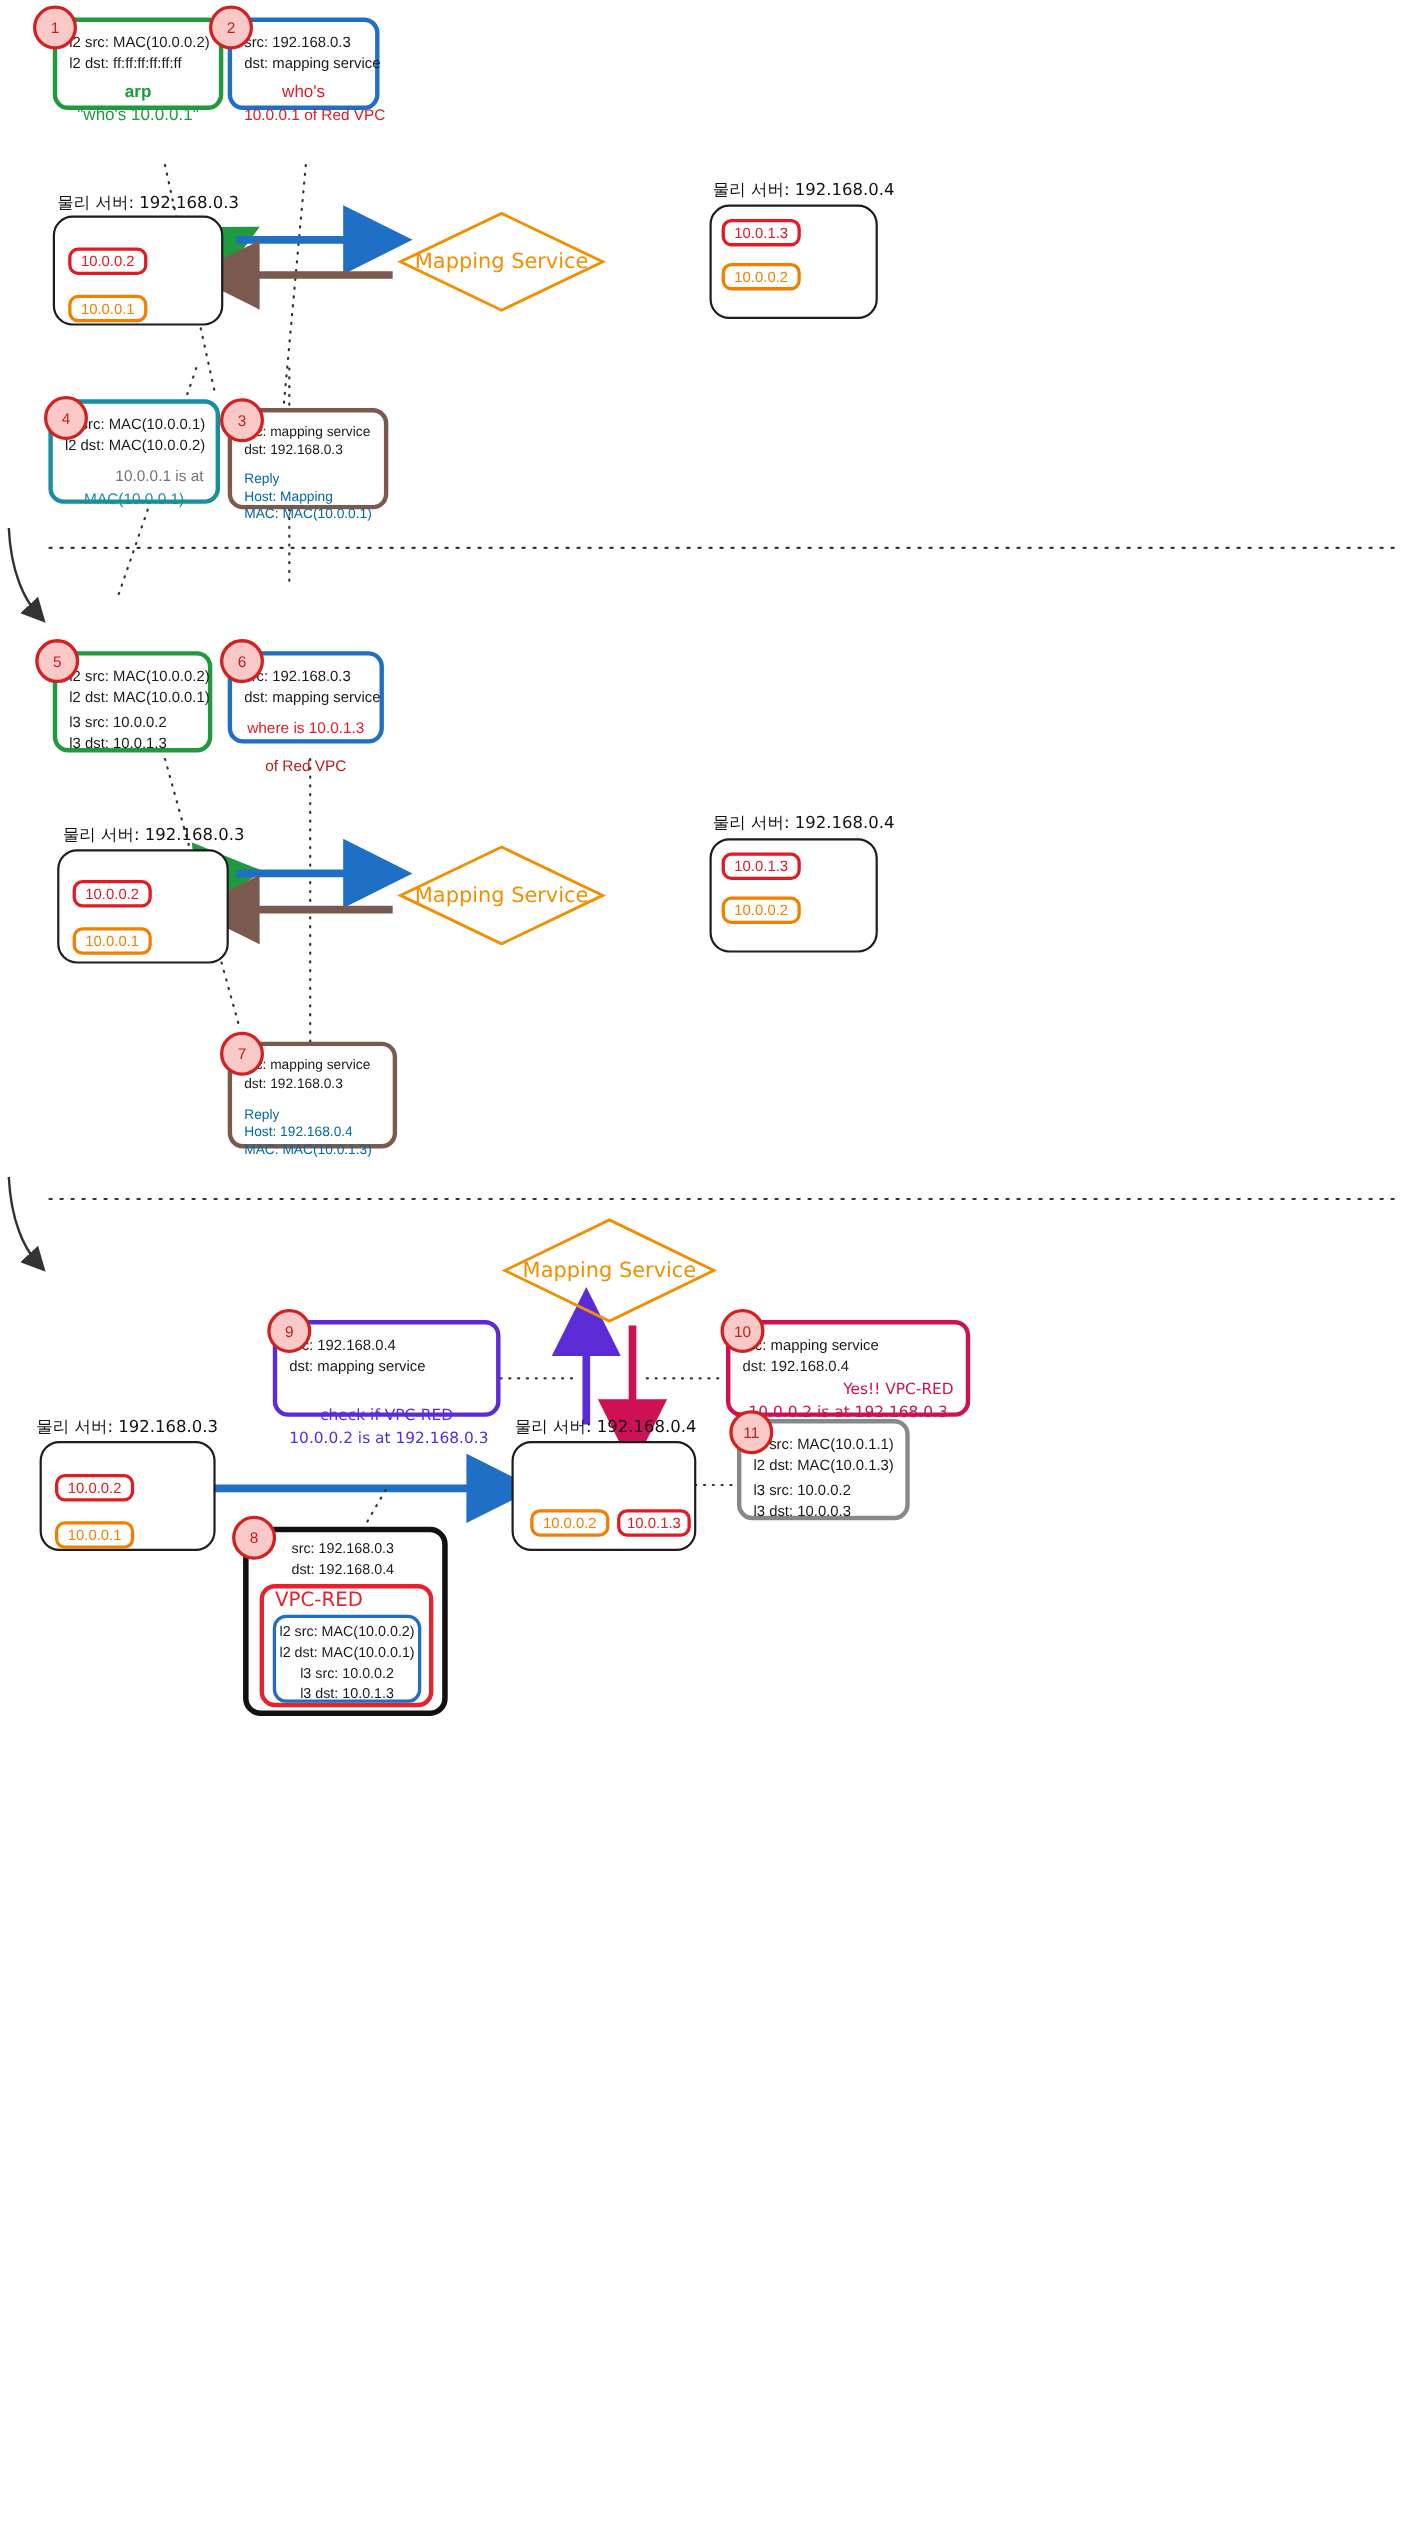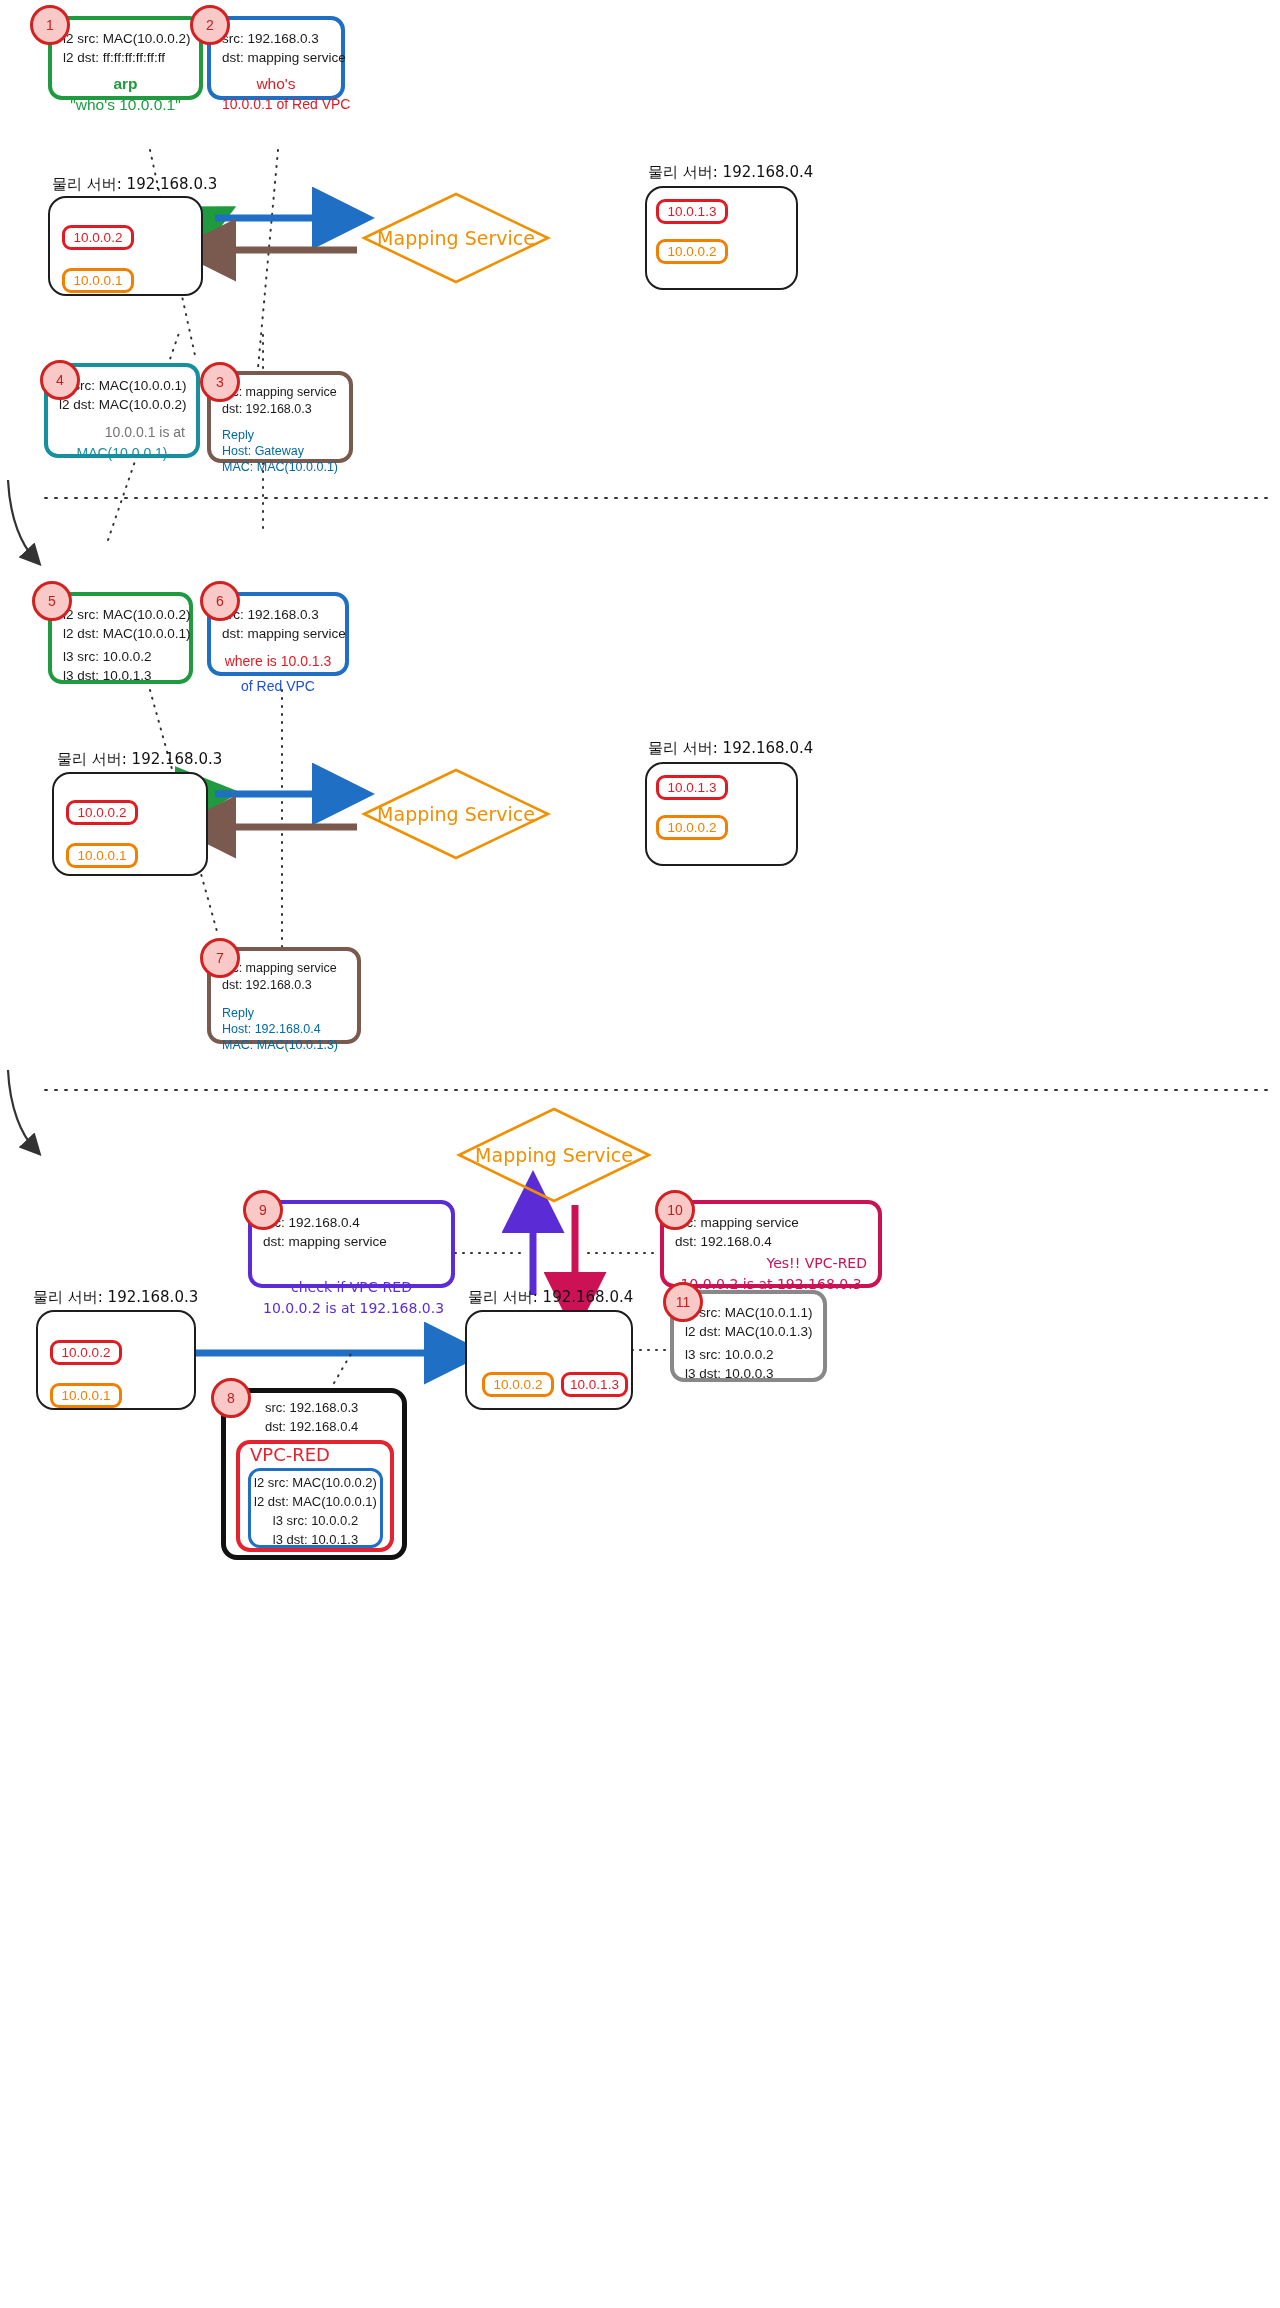--- a/index.html
+++ b/index.html
@@ -161,38 +161,38 @@
     <div class="hdr">l2 dst: MAC(10.0.0.2)</div>
     <div class="emph" style="color:#737373;text-align:right;margin-top:8px;font-size:14px;">10.0.0.1 is at</div>
     <div class="emph" style="color:#168f9e;text-align:center;margin-top:0;font-size:14px;">MAC(10.0.0.1)</div>
   </div>
   <div class="bubble" style="left:40px;top:360px;">4</div>
 
   <div class="note" style="left:207px;top:371px;width:146px;height:92px;border-color:#7a5a4f;">
     <div class="hdr" style="font-size:12.5px;line-height:17px;">src: mapping service</div>
     <div class="hdr" style="font-size:12.5px;line-height:17px;">dst: 192.168.0.3</div>
     <div class="plain" style="margin-top:9px;font-size:12.5px;line-height:16px;">Reply</div>
-    <div class="plain" style="margin-top:0;font-size:12.5px;line-height:16px;">Host: Gateway</div>
+    <div class="plain" style="margin-top:0;font-size:12.5px;line-height:16px;">Host: Mapping</div>
     <div class="plain" style="margin-top:0;font-size:12.5px;line-height:16px;">MAC: MAC(10.0.0.1)</div>
   </div>
   <div class="bubble" style="left:200px;top:362px;">3</div>
 
   <div class="note" style="left:48px;top:592px;width:145px;height:92px;border-color:#1f9a3f;">
     <div class="hdr">l2 src: MAC(10.0.0.2)</div>
     <div class="hdr">l2 dst: MAC(10.0.0.1)</div>
     <div class="hdr" style="margin-top:4px;">l3 src: 10.0.0.2</div>
     <div class="hdr">l3 dst: 10.0.1.3</div>
   </div>
   <div class="bubble" style="left:32px;top:581px;">5</div>
 
   <div class="note" style="left:207px;top:592px;width:142px;height:84px;border-color:#1f6fc4;">
     <div class="hdr">src: 192.168.0.3</div>
     <div class="hdr">dst: mapping service</div>
     <div class="emph" style="color:#e01b24;text-align:center;margin-top:8px;font-size:14px;">where is 10.0.1.3</div>
-    <div class="emph" style="color:#1d4ed8;text-align:center;margin-top:4px;font-size:14px;">of Red VPC</div>
+    <div class="emph" style="color:#b91c1c;text-align:center;margin-top:14px;font-size:14px;">of Red VPC</div>
   </div>
   <div class="bubble" style="left:200px;top:581px;">6</div>
 
   <div class="srvlabel" style="left:57px;top:750px;">물리 서버: 192.168.0.3</div>
   <div class="srv" style="left:52px;top:772px;width:156px;height:104px;"></div>
   <div class="iptag" style="left:66px;top:800px;width:72px;height:25px;">10.0.0.2</div>
   <div class="iptag orange" style="left:66px;top:843px;width:72px;height:25px;">10.0.0.1</div>
 
   <div class="msvc" style="left:360px;top:766px;width:192px;height:96px;">
     <svg viewBox="0 0 192 96" style="width:192px;height:96px;">

